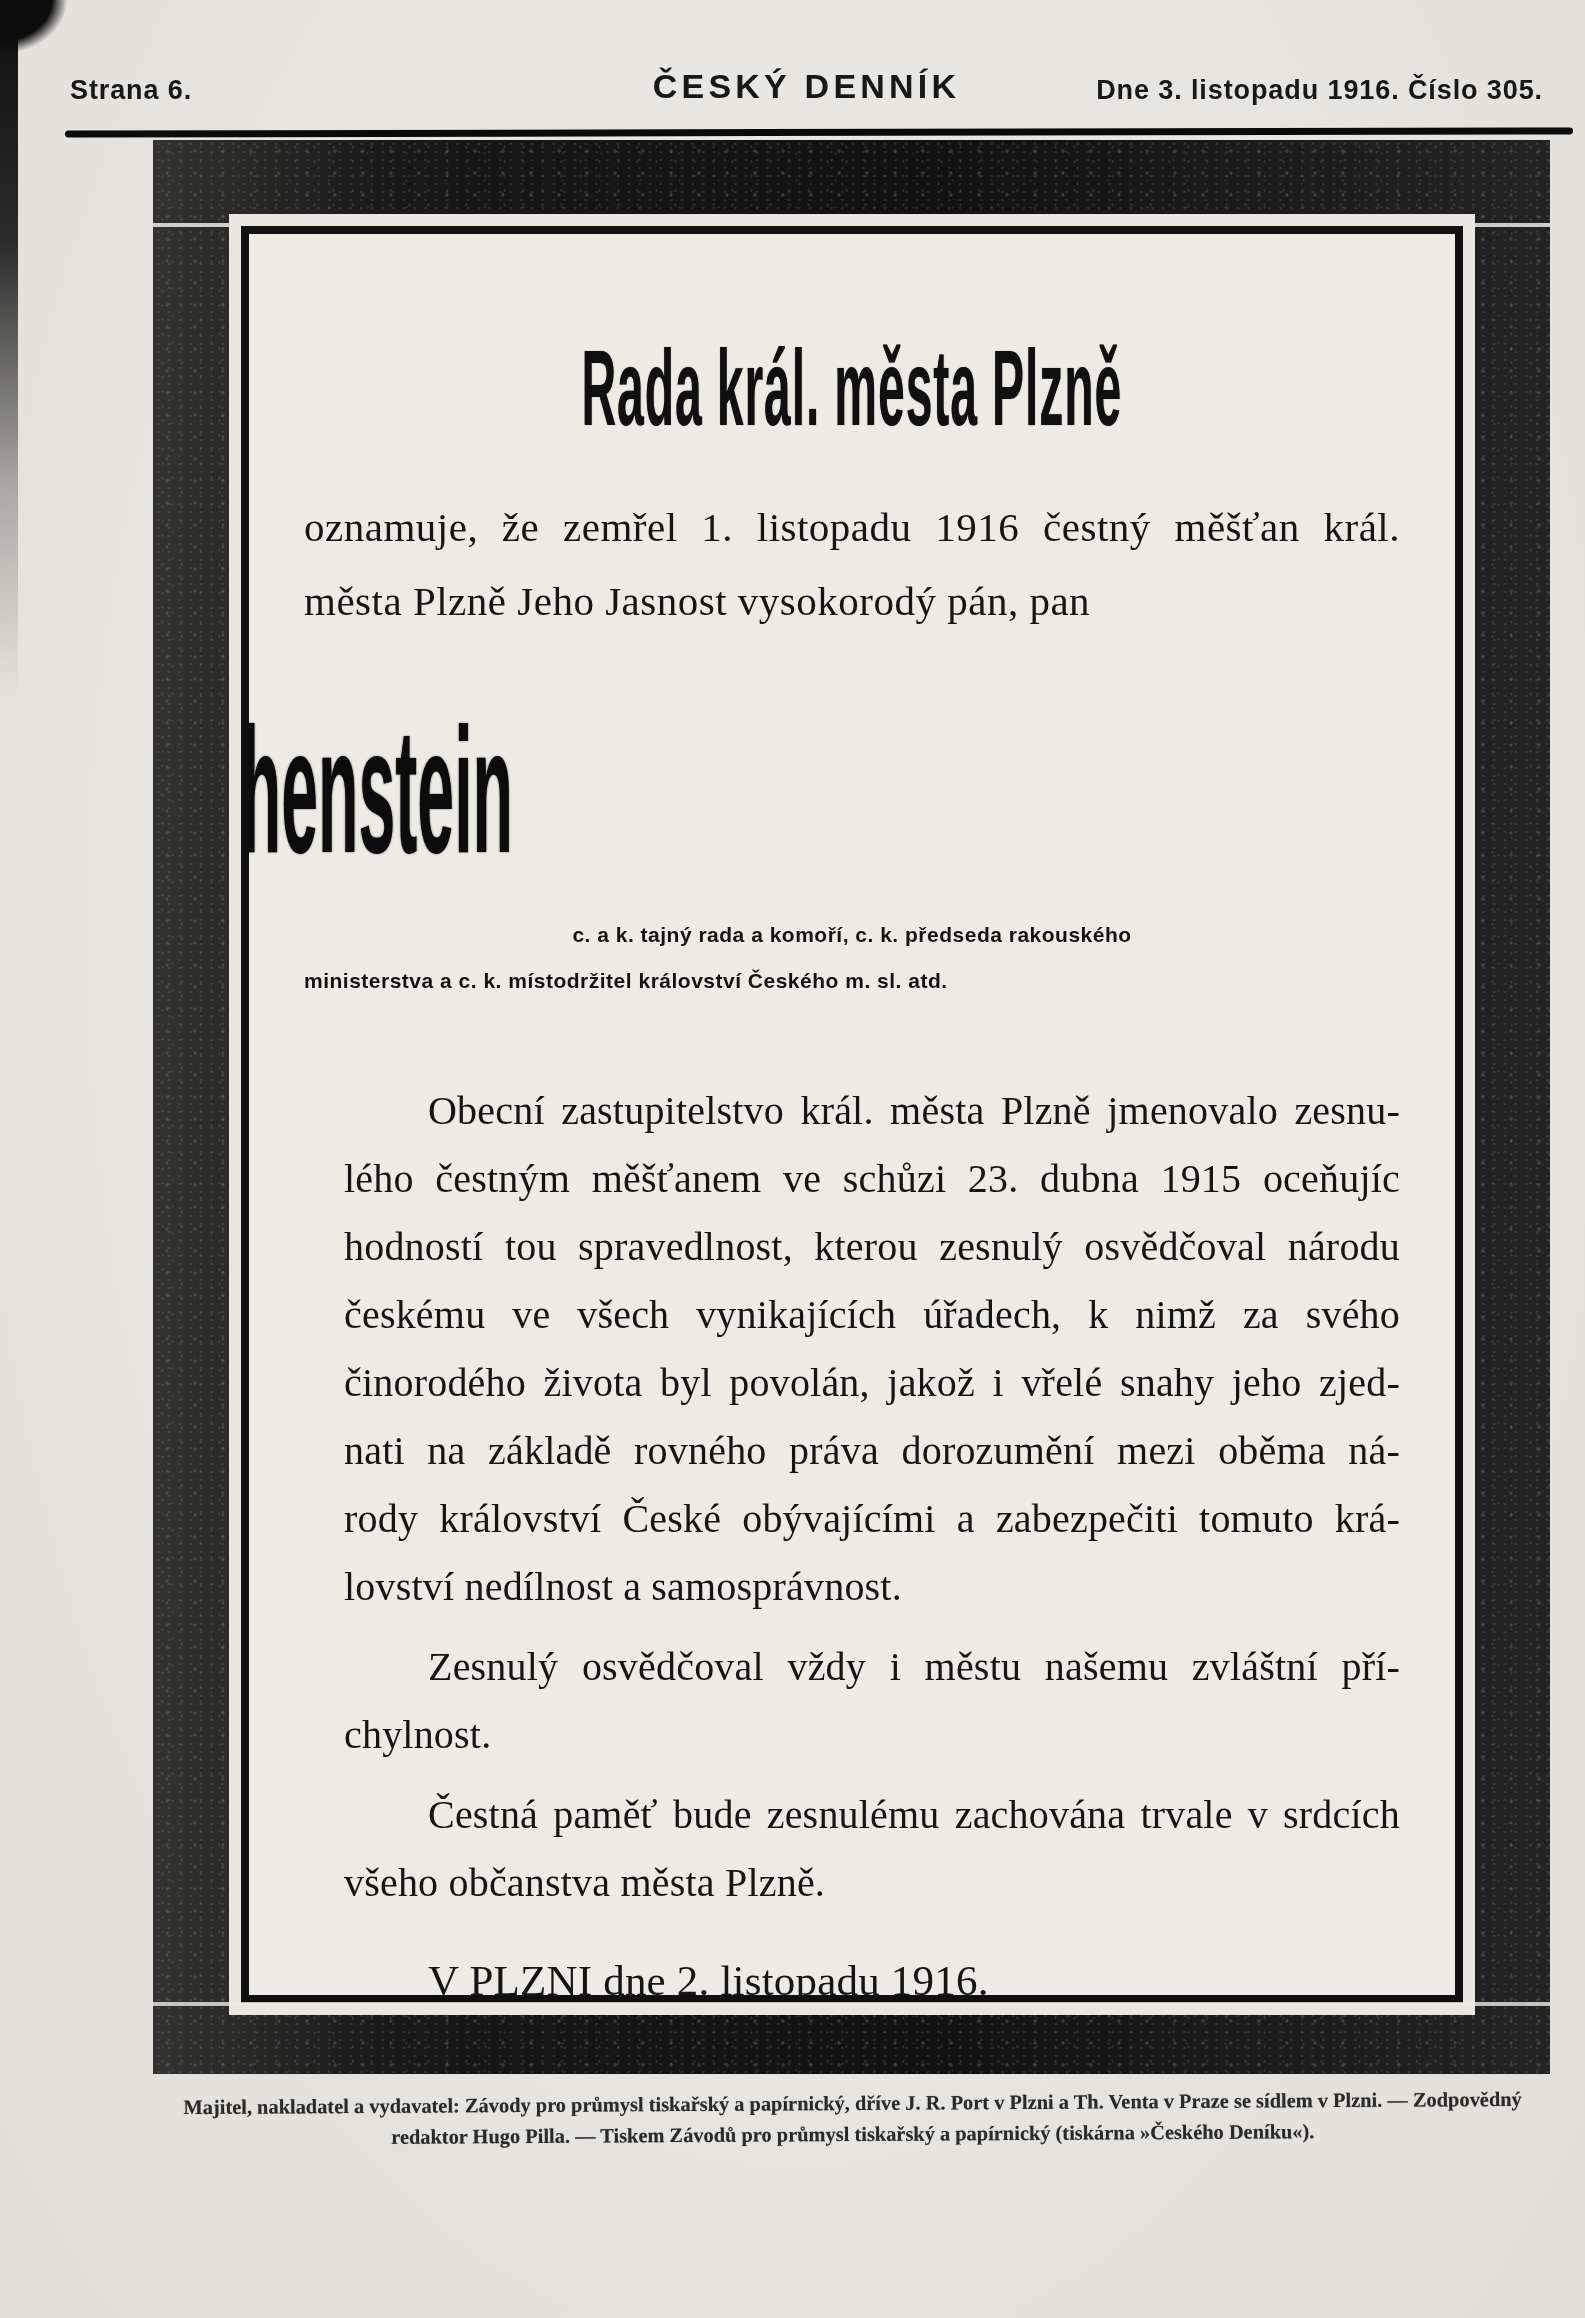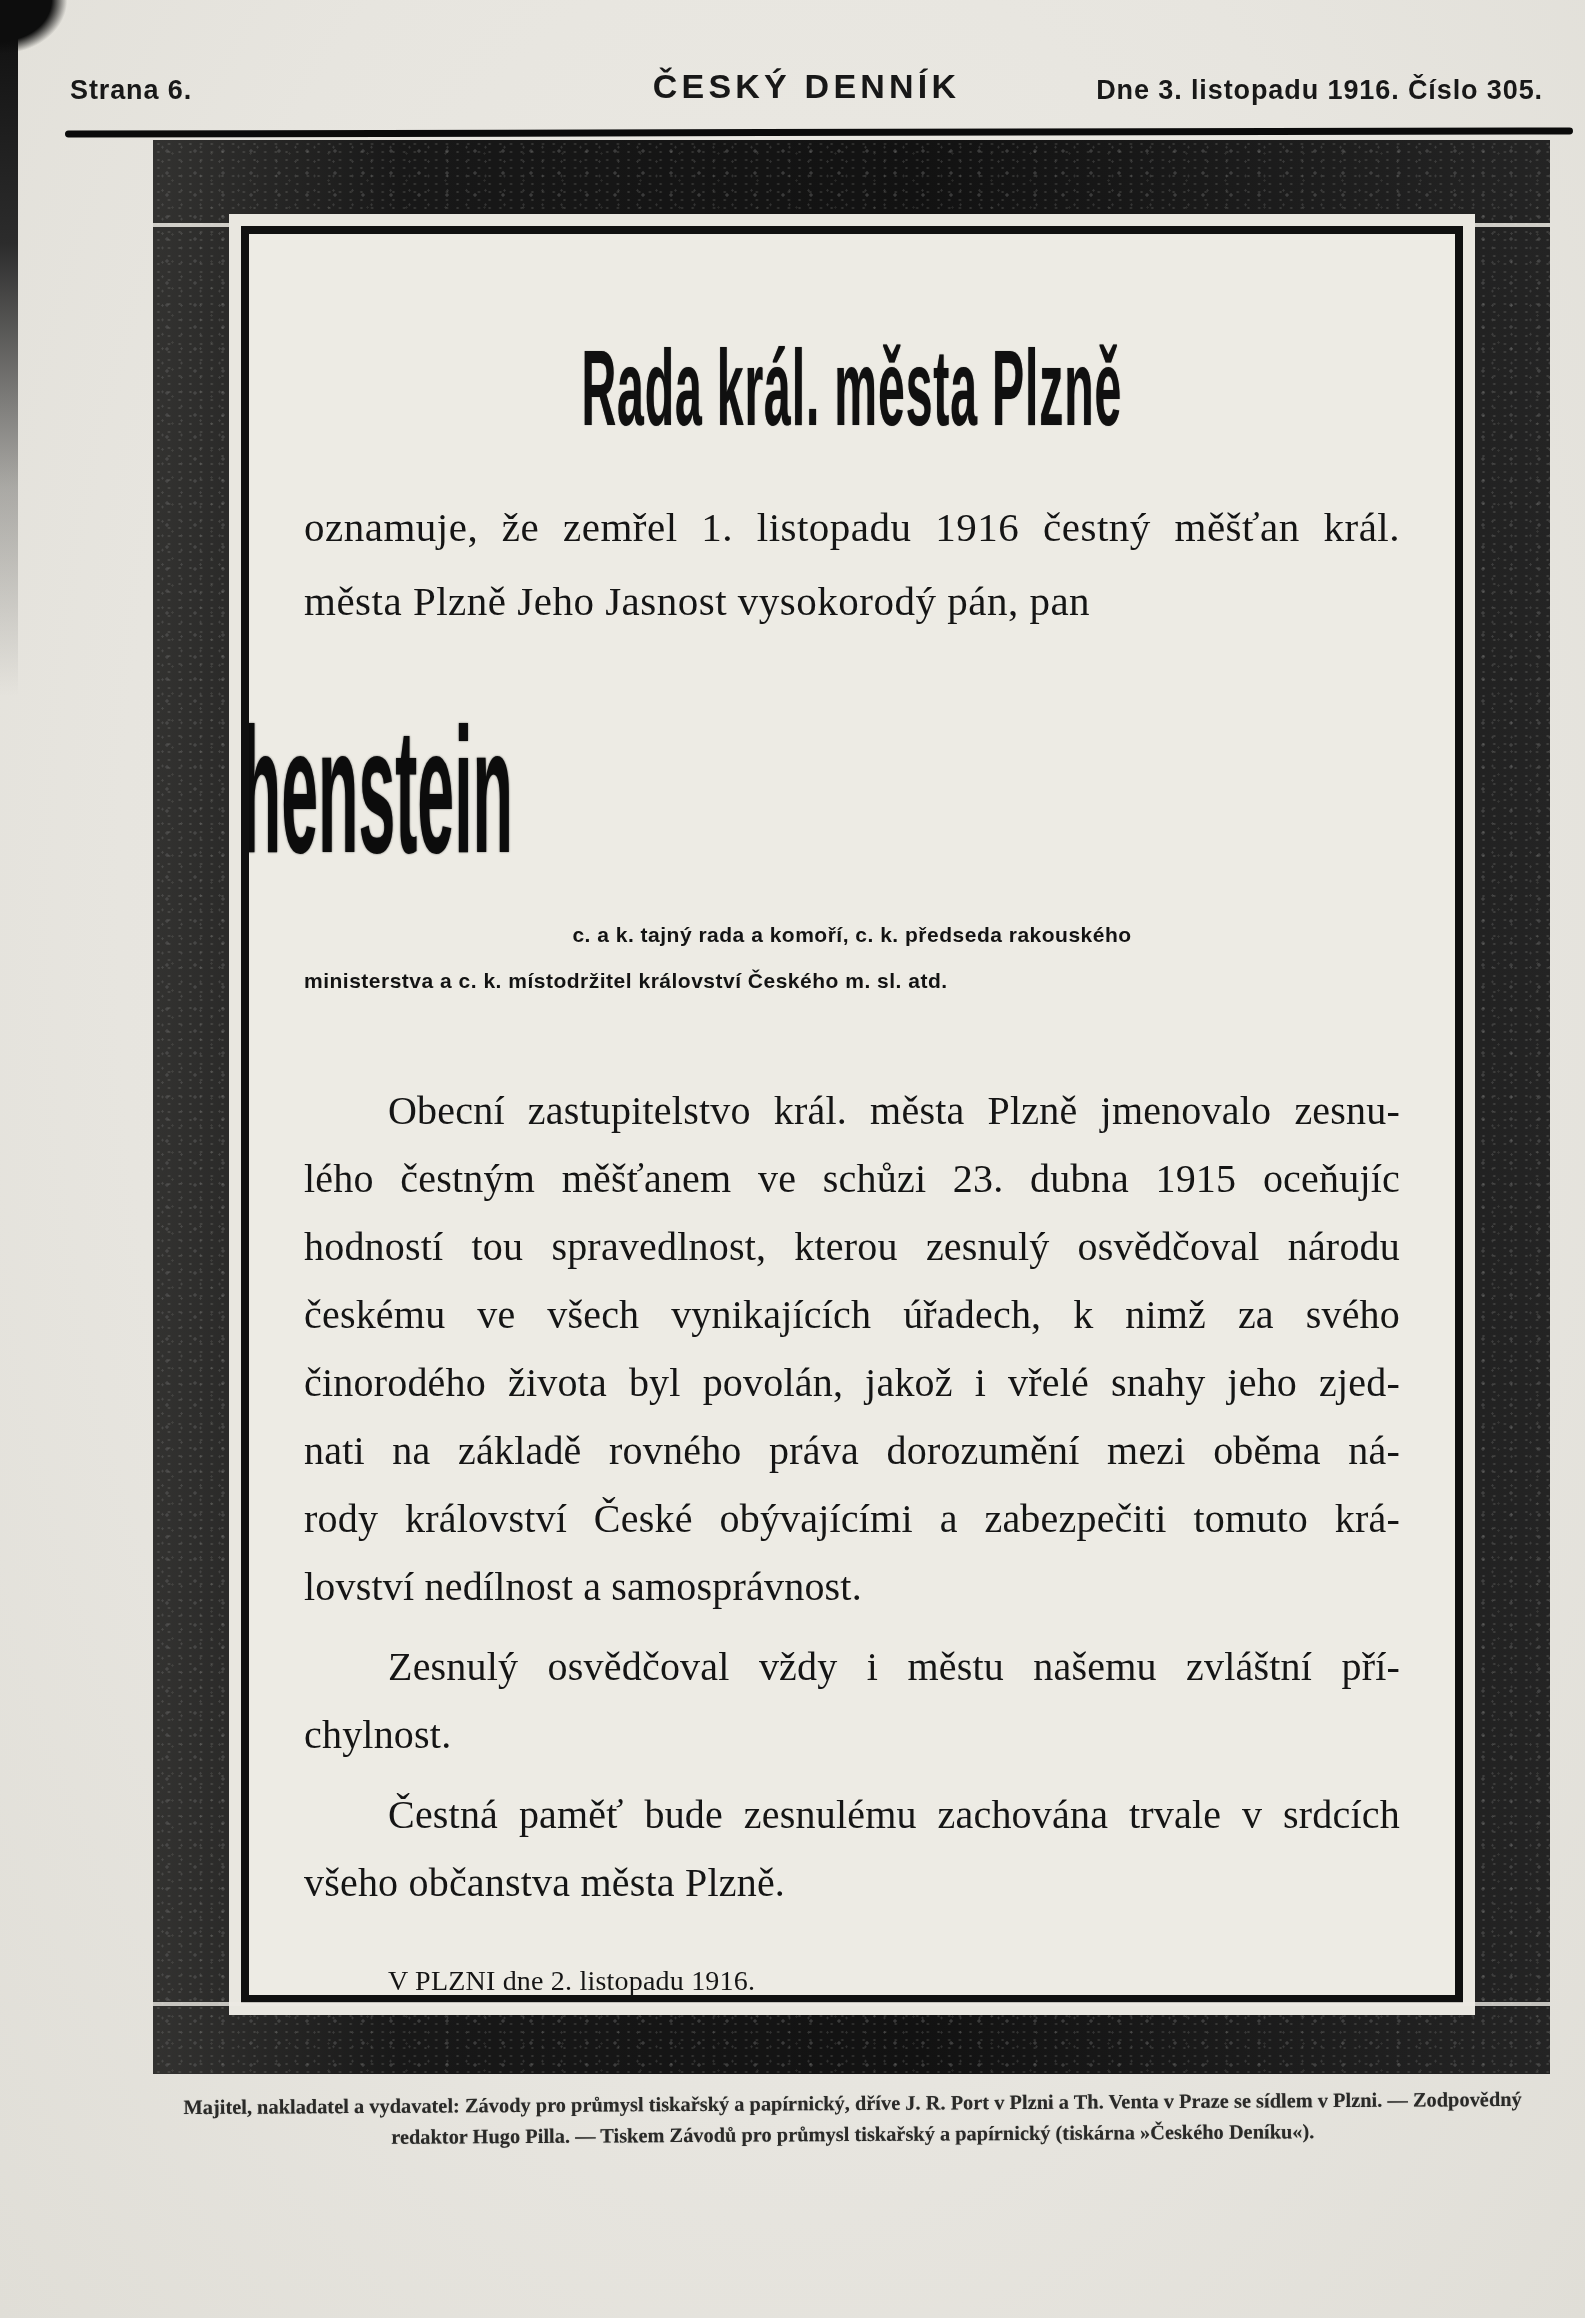--- a/index.html
+++ b/index.html
@@ -78,26 +78,26 @@
     font-size:179px;line-height:195px;white-space:nowrap;
     transform:scaleX(0.37);transform-origin:center;
     color:#0c0c0c;text-shadow:0 0 3.2px rgba(10,10,10,.65);
   }
   .titles{
     margin-top:24px;
     font-family:"Liberation Sans","DejaVu Sans",sans-serif;font-weight:bold;
     font-size:21px;line-height:46px;letter-spacing:0.5px;color:#131313;
   }
   .titles .jline{text-align:center;text-align-last:center;}
-  .body-block{margin-top:73px;font-size:40px;line-height:68px;letter-spacing:0.2px;}
+  .body-block{margin-top:73px;font-size:40px;line-height:68px;letter-spacing:0.2px;margin-left:40px;}
   .para{margin-top:12px;}
   .jline{text-align:justify;text-align-last:justify;}
   .jline.last{text-align-last:left;}
   .para .jline.first{text-indent:84px;}
-  .dateline{margin-top:30px;font-size:28px;text-indent:84px;}
+  .dateline{margin-top:30px;font-size:43px;text-indent:84px;}
   
   .imprint{
     position:absolute;left:139px;right:18.6px;top:2088px;
     font-weight:bold;font-size:20.4px;line-height:31px;color:#2a2a28;
     transform:rotate(-0.35deg);text-align:center;
     text-shadow:0 0 0.9px rgba(40,40,40,.4);
   }
 </style>
 </head>
 <body>

